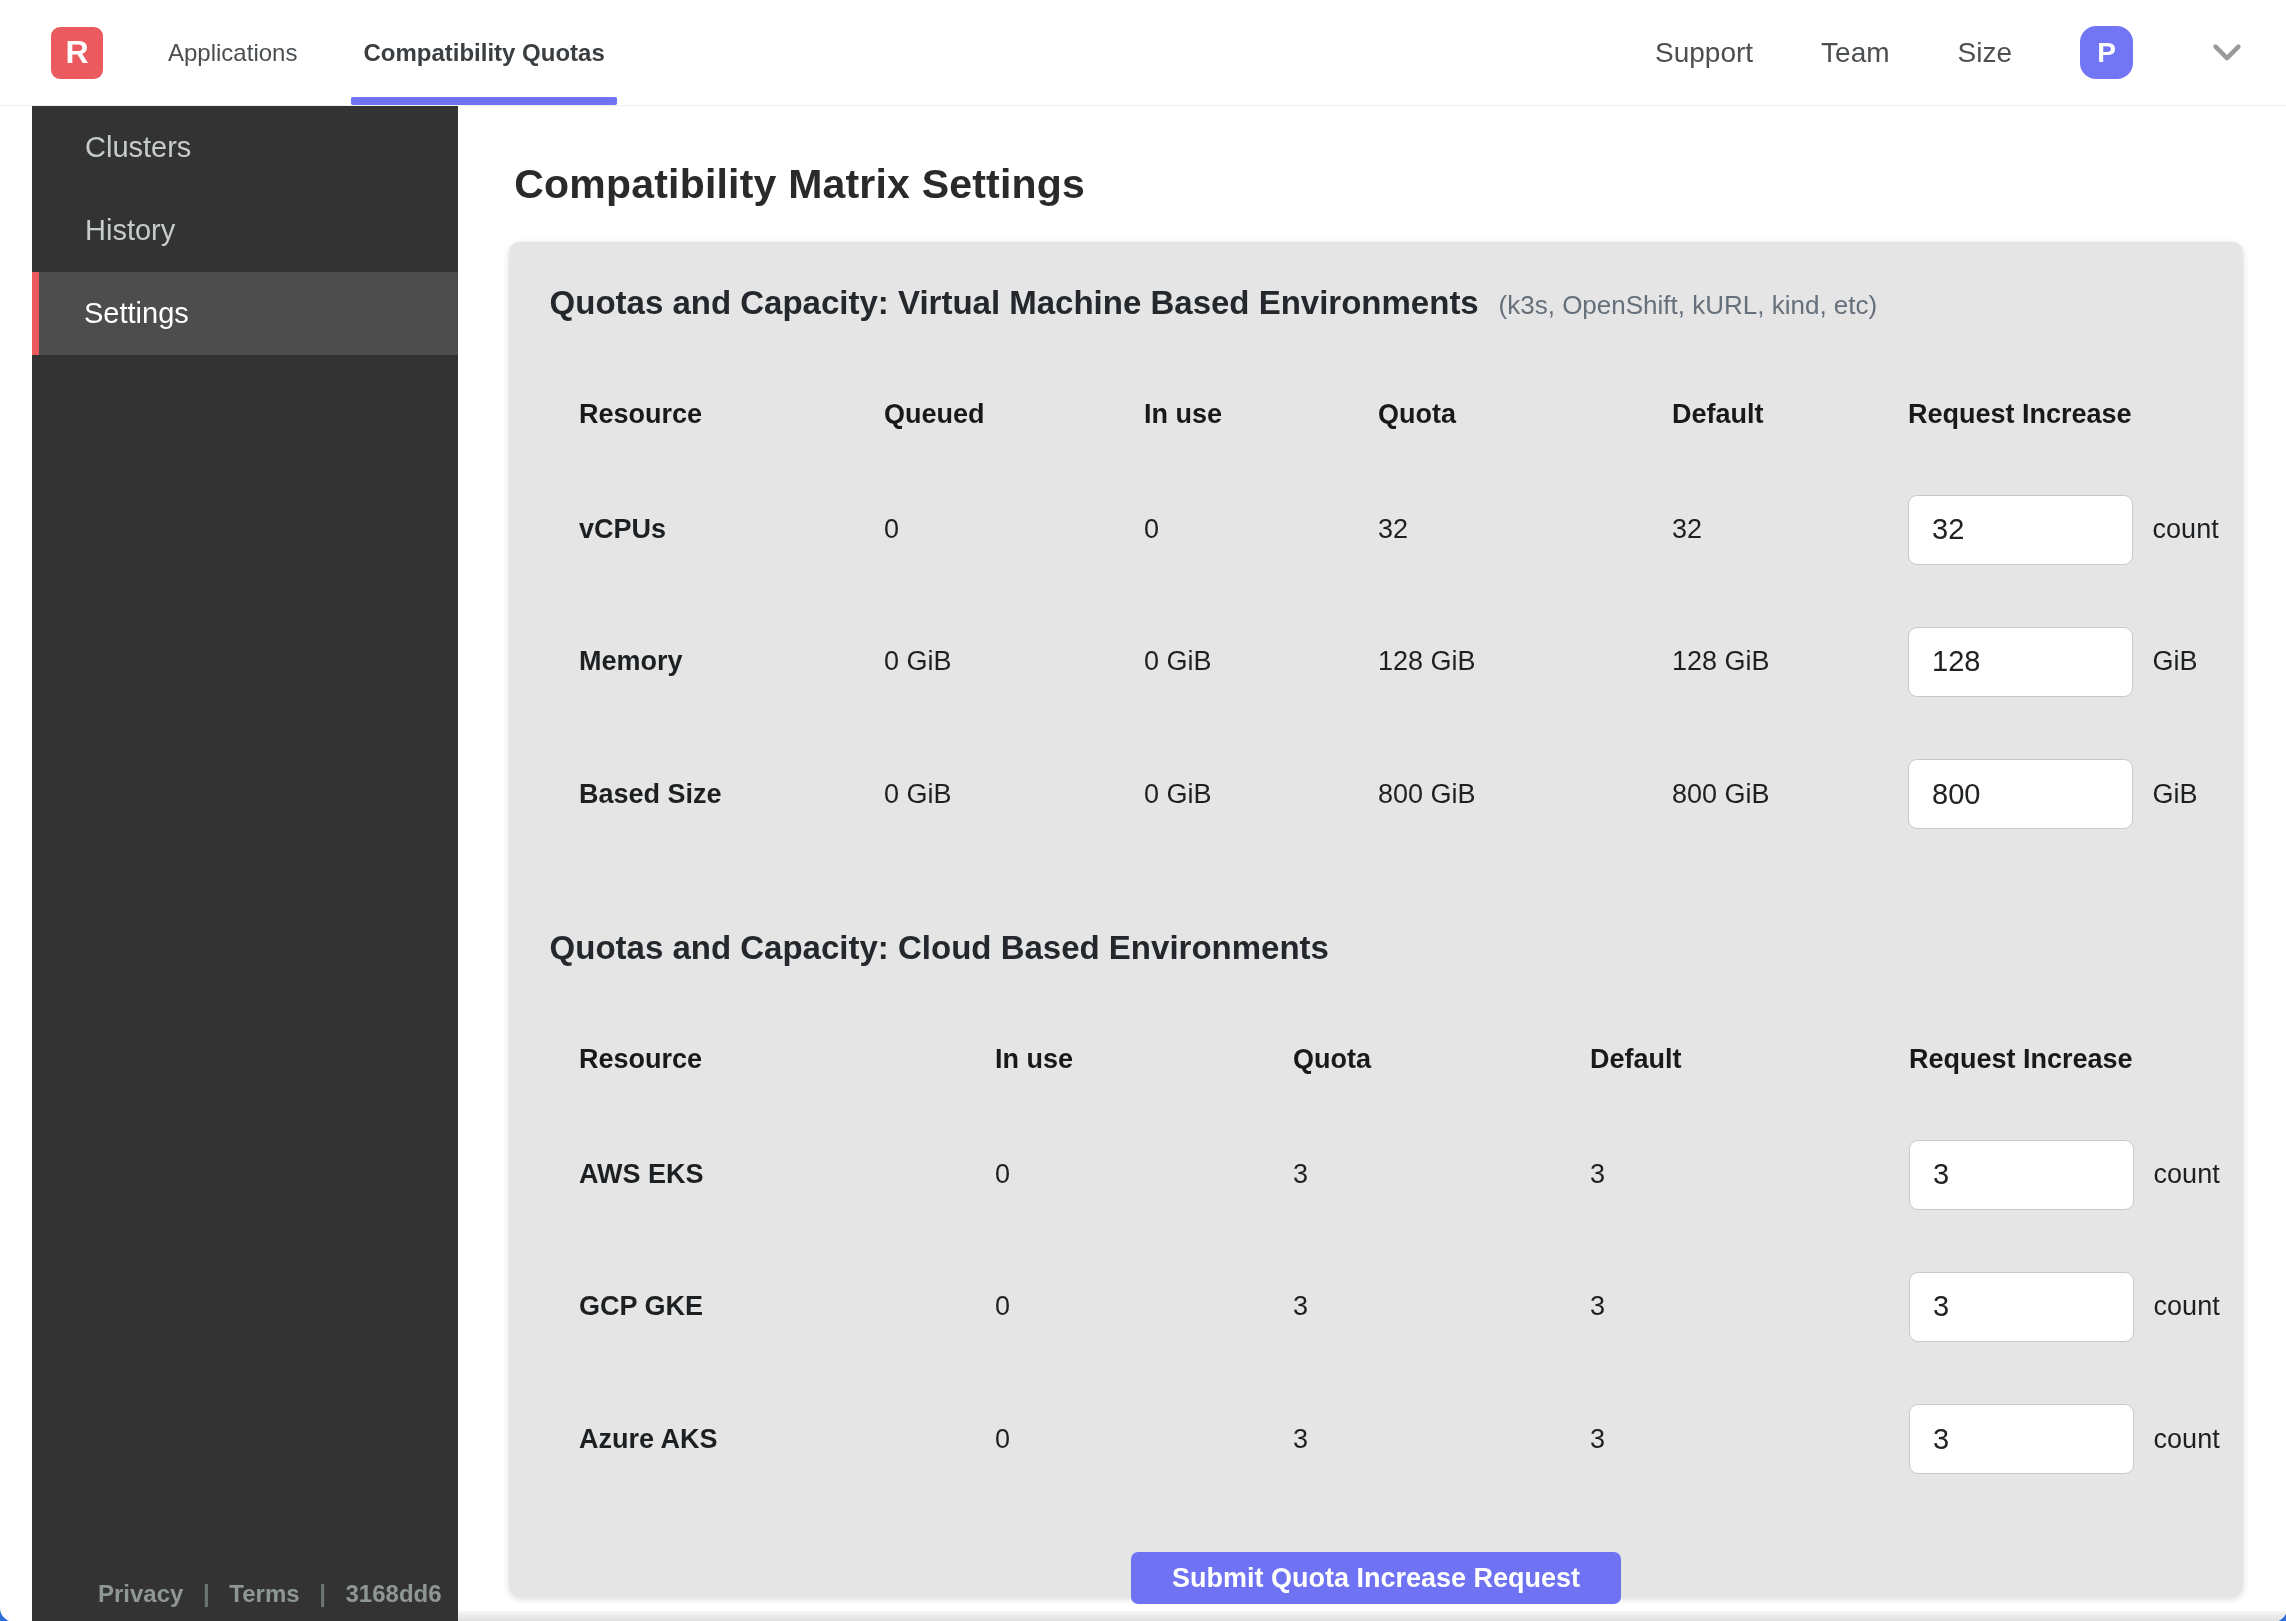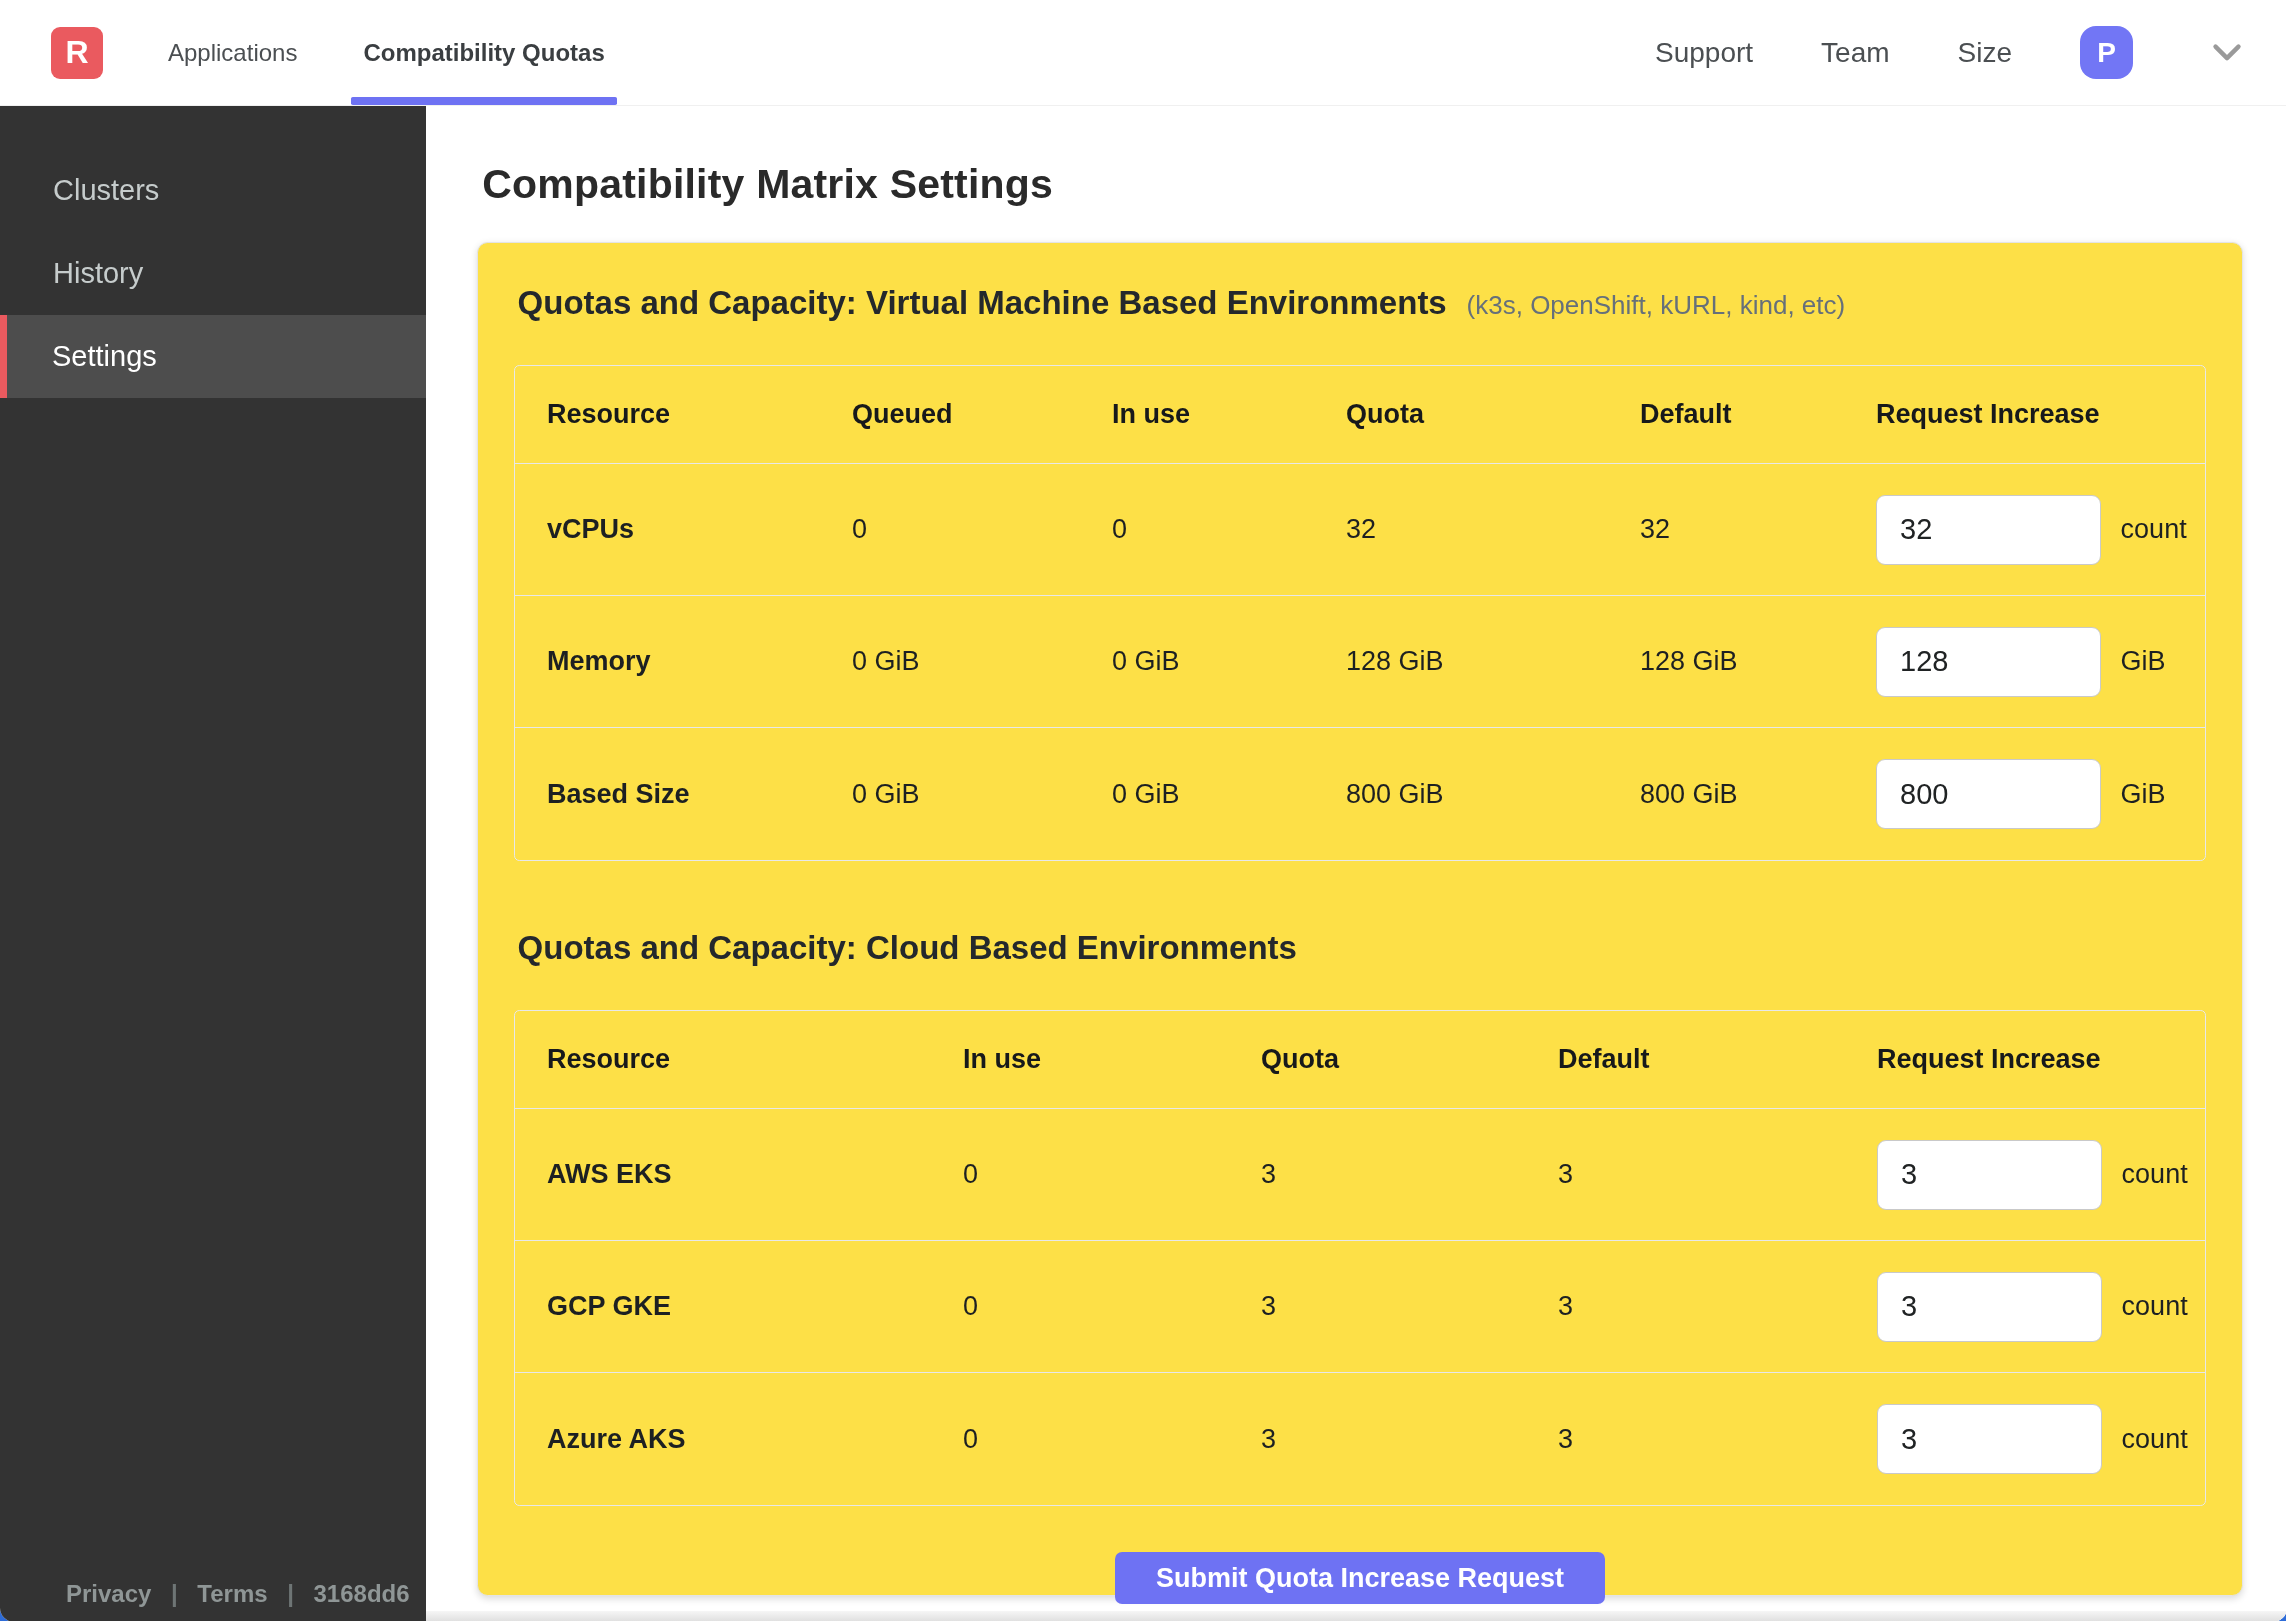--- a/index.html
+++ b/index.html
@@ -46,21 +46,21 @@
   .nav-link{font-size:28px;color:#4B4F52;cursor:pointer;text-decoration:none;}
   .avatar{
     width:53px;height:53px;border-radius:16px;background:#7276F5;color:#fff;
     display:flex;align-items:center;justify-content:center;font-size:28px;font-weight:700;cursor:pointer;
   }
   .chev{margin-left:-55px;padding-left:66px;display:flex;align-items:center;cursor:pointer;}
   
   .body-row{flex:1;display:flex;min-height:0;}
   aside.sidebar{
     width:426px;flex:0 0 426px;background:var(--sidebar-bg);
-    padding-top:43px;position:relative;
+    position:relative;margin-left:32px;
   }
   .side-item{
     height:83px;display:flex;align-items:center;padding-left:53px;
     font-size:29px;color:#C6CCCC;cursor:pointer;
   }
   .side-item.active{
     background:var(--sidebar-active);color:#fff;
     border-left:7.1px solid var(--red);padding-left:45px;
   }
   .side-footer{
@@ -72,21 +72,21 @@
   
   main.content{
     flex:1;background:#fff;padding:0 44px 0 51px;position:relative;overflow:hidden;
   }
   main.content::after{
     content:"";position:absolute;left:0;right:0;bottom:0;height:10.7px;
     background:linear-gradient(#f6f6f6,#dedede);
   }
   h1.page-title{font-size:41px;font-weight:800;color:#2A2A2A;margin:55px 0 34px 5.3px;letter-spacing:0.2px;}
   .card{
-    background:#fde047;border:0.9px solid #E4E4E4;border-radius:10.7px;
+    background:#e5e5e5;border:0.9px solid #E4E4E4;border-radius:10.7px;
     box-shadow:0 2.7px 7.1px rgba(0,0,0,.14);
     padding:41px 36px 19.6px 36px;height:1354px;
   }
   h2.sec-head{font-size:33px;font-weight:700;color:#24282C;margin:0 0 43px 3.6px;}
   h2.sec-head .sub{font-size:26px;font-weight:400;color:#66707A;margin-left:10.7px;}
   table.quota{
     width:100%;border-collapse:separate;border-spacing:0;table-layout:fixed;
     border:1.8px solid var(--tbl-border);border-radius:5.3px;
   }
   table.quota th{

